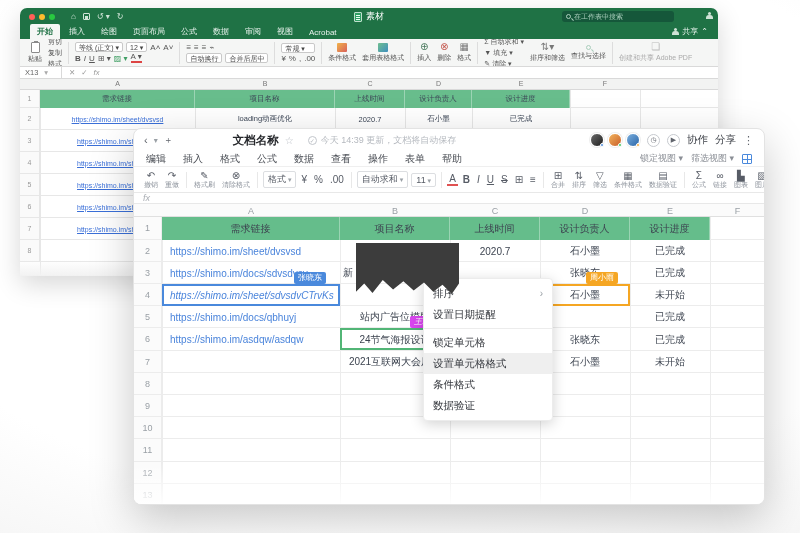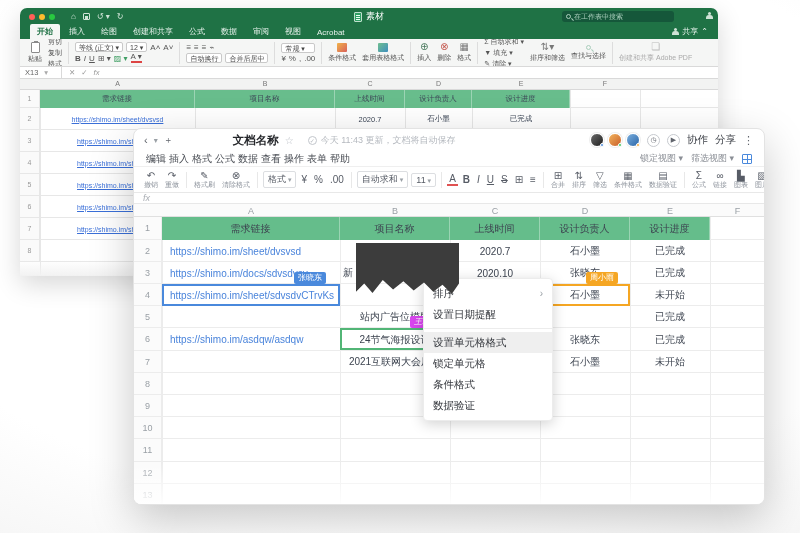--- a/index.html
+++ b/index.html
@@ -144,21 +144,21 @@
       <div class="xl-search">
         <span class="mag"></span>
         <span>在工作表中搜索</span>
       </div>
       <div class="xl-person"><span class="p-ico"></span></div>
     </div>
     <div class="xl-tabs">
         <span class="xl-tab active">开始</span>
         <span class="xl-tab">插入</span>
         <span class="xl-tab">绘图</span>
-        <span class="xl-tab">创建和共享</span>
+        <span class="xl-tab">页面布局</span>
         <span class="xl-tab">公式</span>
         <span class="xl-tab">数据</span>
         <span class="xl-tab">审阅</span>
         <span class="xl-tab">视图</span>
         <span class="xl-tab">Acrobat</span>
       </div>
     <div class="xl-share">
       <span class="p-ico"></span>
       <span>共享</span>
       <span>⌃</span>
@@ -309,20 +309,21 @@
         <div class="vline" style="left: 385px;"></div>
         <div class="vline" style="left: 452px;"></div>
         <div class="vline" style="left: 550px;"></div>
         <div class="vline" style="left: 620px;"></div>
         <div class="gcell ghead" style="left: 20px; width: 155px; top: 0px; height: 18px;">需求链接</div>
         <div class="gcell ghead" style="left: 175px; width: 140px; top: 0px; height: 18px;">项目名称</div>
         <div class="gcell ghead" style="left: 315px; width: 70px; top: 0px; height: 18px;">上线时间</div>
         <div class="gcell ghead" style="left: 385px; width: 67px; top: 0px; height: 18px;">设计负责人</div>
         <div class="gcell ghead" style="left: 452px; width: 98px; top: 0px; height: 18px;">设计进度</div>
         <div class="gcell hl" style="left: 20px; width: 155px; top: 18px; height: 22px;">https://shimo.im/sheet/dvsvsd</div>
+        <div class="gcell" style="left: 175px; width: 140px; top: 18px; height: 22px;">loading动画优化</div>
         <div class="gcell" style="left: 315px; width: 70px; top: 18px; height: 22px;">2020.7</div>
         <div class="gcell" style="left: 385px; width: 67px; top: 18px; height: 22px;">石小墨</div>
         <div class="gcell" style="left: 452px; width: 98px; top: 18px; height: 22px;">已完成</div>
         <div class="gcell hl" style="left: 20px; width: 155px; top: 40px; height: 22px;">https://shimo.im/sheet/dvs</div>
         <div class="gcell hl" style="left: 20px; width: 155px; top: 62px; height: 22px;">https://shimo.im/sheet/dvs</div>
         <div class="gcell hl" style="left: 20px; width: 155px; top: 84px; height: 22px;">https://shimo.im/sheet/dvs</div>
         <div class="gcell hl" style="left: 20px; width: 155px; top: 106px; height: 22px;">https://shimo.im/sheet/dvs</div>
         <div class="gcell hl" style="left: 20px; width: 155px; top: 128px; height: 22px;">https://shimo.im/sheet/dvs</div>
       </div>
     <div class="xl-fade"></div>
@@ -330,21 +331,21 @@
 
   <div class="sm">
     <div class="sm-titlebar">
       <span class="tb-ic">‹</span>
       <span class="tb-caret">▾</span>
       <span class="tb-ic" style="font-size:9px">＋</span>
       <span class="sm-title">文档名称</span>
       <span class="bk">☆</span>
       <span class="sm-status">
         <span class="chk">✓</span>
-        <span>今天 11:43 更新，文档将自动保存</span>
+        <span>今天 14:39 更新，文档将自动保存</span>
       </span>
       <div class="sm-tb-right">
         <div class="avatars">
             <span class="av" style="background: linear-gradient(135deg, rgb(107, 107, 107), rgb(31, 31, 31));">
               <i style="background: rgb(74, 137, 220);"></i>
             </span>
             <span class="av" style="background: linear-gradient(135deg, rgb(242, 179, 92), rgb(201, 95, 42));">
               <i style="background: rgb(59, 194, 91);"></i>
             </span>
             <span class="av" style="background: linear-gradient(135deg, rgb(121, 174, 222), rgb(44, 102, 168));">
@@ -353,21 +354,21 @@
           </div>
         <span class="circ-btn">◷</span>
         <span class="circ-btn">▶</span>
         <span class="tb-txt">协作</span>
         <span class="tb-txt">分享</span>
         <span class="tb-ic">⋮</span>
       </div>
     </div>
 
     <div class="sm-menubar">
-      <span style="display:flex;gap:3px">
+      <span style="display:flex;gap:17px">
           <span class="sm-menu">编辑</span>
           <span class="sm-menu">插入</span>
           <span class="sm-menu">格式</span>
           <span class="sm-menu">公式</span>
           <span class="sm-menu">数据</span>
           <span class="sm-menu">查看</span>
           <span class="sm-menu">操作</span>
           <span class="sm-menu">表单</span>
           <span class="sm-menu">帮助</span>
         </span>
@@ -514,26 +515,26 @@
         <div class="gcell ghead" style="left: 206px; width: 110px; top: 0px; height: 23px;">项目名称</div>
         <div class="gcell ghead" style="left: 316px; width: 90px; top: 0px; height: 23px;">上线时间</div>
         <div class="gcell ghead" style="left: 406px; width: 90px; top: 0px; height: 23px;">设计负责人</div>
         <div class="gcell ghead" style="left: 496px; width: 80px; top: 0px; height: 23px;">设计进度</div>
         <div class="gcell hl" style="left: 28px; width: 178px; top: 23px; height: 22px;">https://shimo.im/sheet/dvsvsd</div>
         <div class="gcell" style="left: 316px; width: 90px; top: 23px; height: 22px;">2020.7</div>
         <div class="gcell" style="left: 406px; width: 90px; top: 23px; height: 22px;">石小墨</div>
         <div class="gcell" style="left: 496px; width: 80px; top: 23px; height: 22px;">已完成</div>
         <div class="gcell hl" style="left: 28px; width: 178px; top: 45px; height: 22px;">https://shimo.im/docs/sdvsdvsv</div>
         <div class="gcell left" style="left: 206px; width: 110px; top: 45px; height: 22px;">新</div>
-        <div class="gcell" style="left: 316px; width: 90px; top: 45px; height: 22px;">2020.10</div>
         <div class="gcell" style="left: 406px; width: 90px; top: 45px; height: 22px;">张晓东</div>
         <div class="gcell" style="left: 496px; width: 80px; top: 45px; height: 22px;">已完成</div>
-        <div class="gcell hl" style="left: 28px; width: 178px; top: 67px; height: 22px;">https://shimo.im/sheet/sdvsdvCTrvKs</div>
+        <div class="gcell hl" style="left: 28px; width: 178px; top: 67px; height: 22px; font-style: italic;">https://shimo.im/sheet/sdvsdvCTrvKs</div>
         <div class="gcell" style="left: 406px; width: 90px; top: 67px; height: 22px;">石小墨</div>
         <div class="gcell" style="left: 496px; width: 80px; top: 67px; height: 22px;">未开始</div>
+        <div class="gcell hl" style="left: 28px; width: 178px; top: 89px; height: 22px;">https://shimo.im/docs/qbhuyj</div>
         <div class="gcell" style="left: 206px; width: 110px; top: 89px; height: 22px;">站内广告位模版</div>
         <div class="gcell" style="left: 496px; width: 80px; top: 89px; height: 22px;">已完成</div>
         <div class="gcell hl" style="left: 28px; width: 178px; top: 111px; height: 23px;">https://shimo.im/asdqw/asdqw</div>
         <div class="gcell" style="left: 206px; width: 110px; top: 111px; height: 23px;">24节气海报设计</div>
         <div class="gcell" style="left: 406px; width: 90px; top: 111px; height: 23px;">张晓东</div>
         <div class="gcell" style="left: 496px; width: 80px; top: 111px; height: 23px;">已完成</div>
         <div class="gcell" style="left: 206px; width: 110px; top: 134px; height: 22px;">2021互联网大会展板</div>
         <div class="gcell" style="left: 406px; width: 90px; top: 134px; height: 22px;">石小墨</div>
         <div class="gcell" style="left: 496px; width: 80px; top: 134px; height: 22px;">未开始</div>
         <div class="selbox" style="left: 28px; top: 67px; width: 178px; height: 22px; border-color: rgb(74, 137, 220);"></div>
@@ -541,21 +542,21 @@
         <div class="selbox" style="left: 406px; top: 67px; width: 90px; height: 22px; border-color: rgb(245, 166, 35);"></div>
         <div class="tag" style="left: 452px; top: 55px; background: rgb(245, 166, 35);">周小雨</div>
         <div class="selbox" style="left: 206px; top: 111px; width: 110px; height: 22px; border-color: rgb(82, 181, 118);"></div>
         <div class="tag" style="left: 276px; top: 99px; background: #d946ef; font-style: italic;">王磊</div>
       </div>
 
     <div class="sm-ctx">
         <div class="ctx-item">排序<span class="sub">›</span></div>
         <div class="ctx-item">设置日期提醒</div>
         <div class="ctx-sep"></div>
+        <div class="ctx-item">锁定单元格</div>
         <div class="ctx-item hov">设置单元格格式</div>
-        <div class="ctx-item">锁定单元格</div>
         <div class="ctx-item">条件格式</div>
         <div class="ctx-item">数据验证</div>
       </div>
     <div class="sm-blob"></div>
     <div class="sm-fade"></div>
   </div>
 </div>
 
 </body></html>

